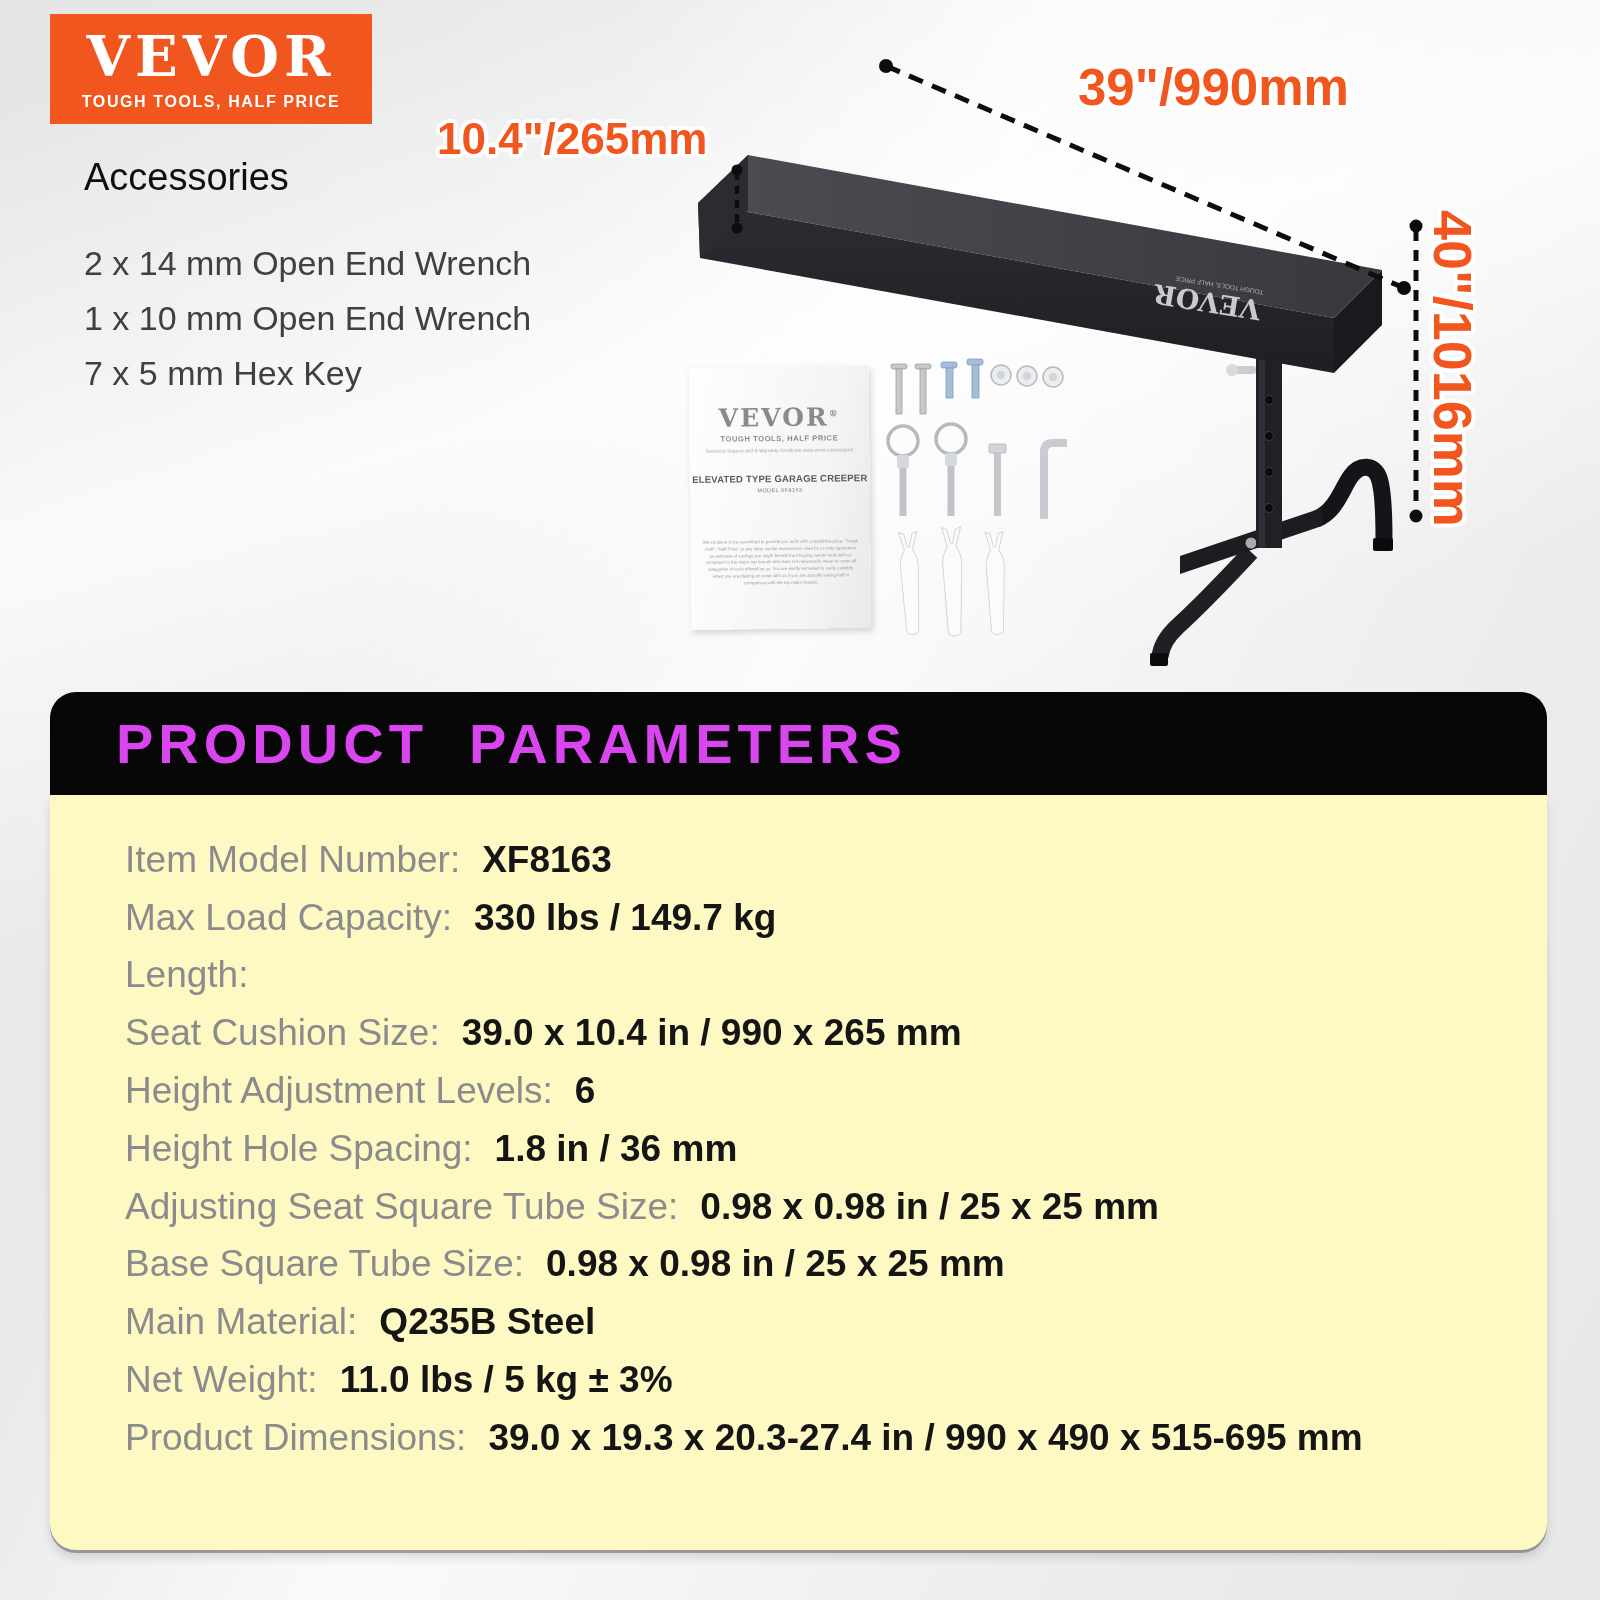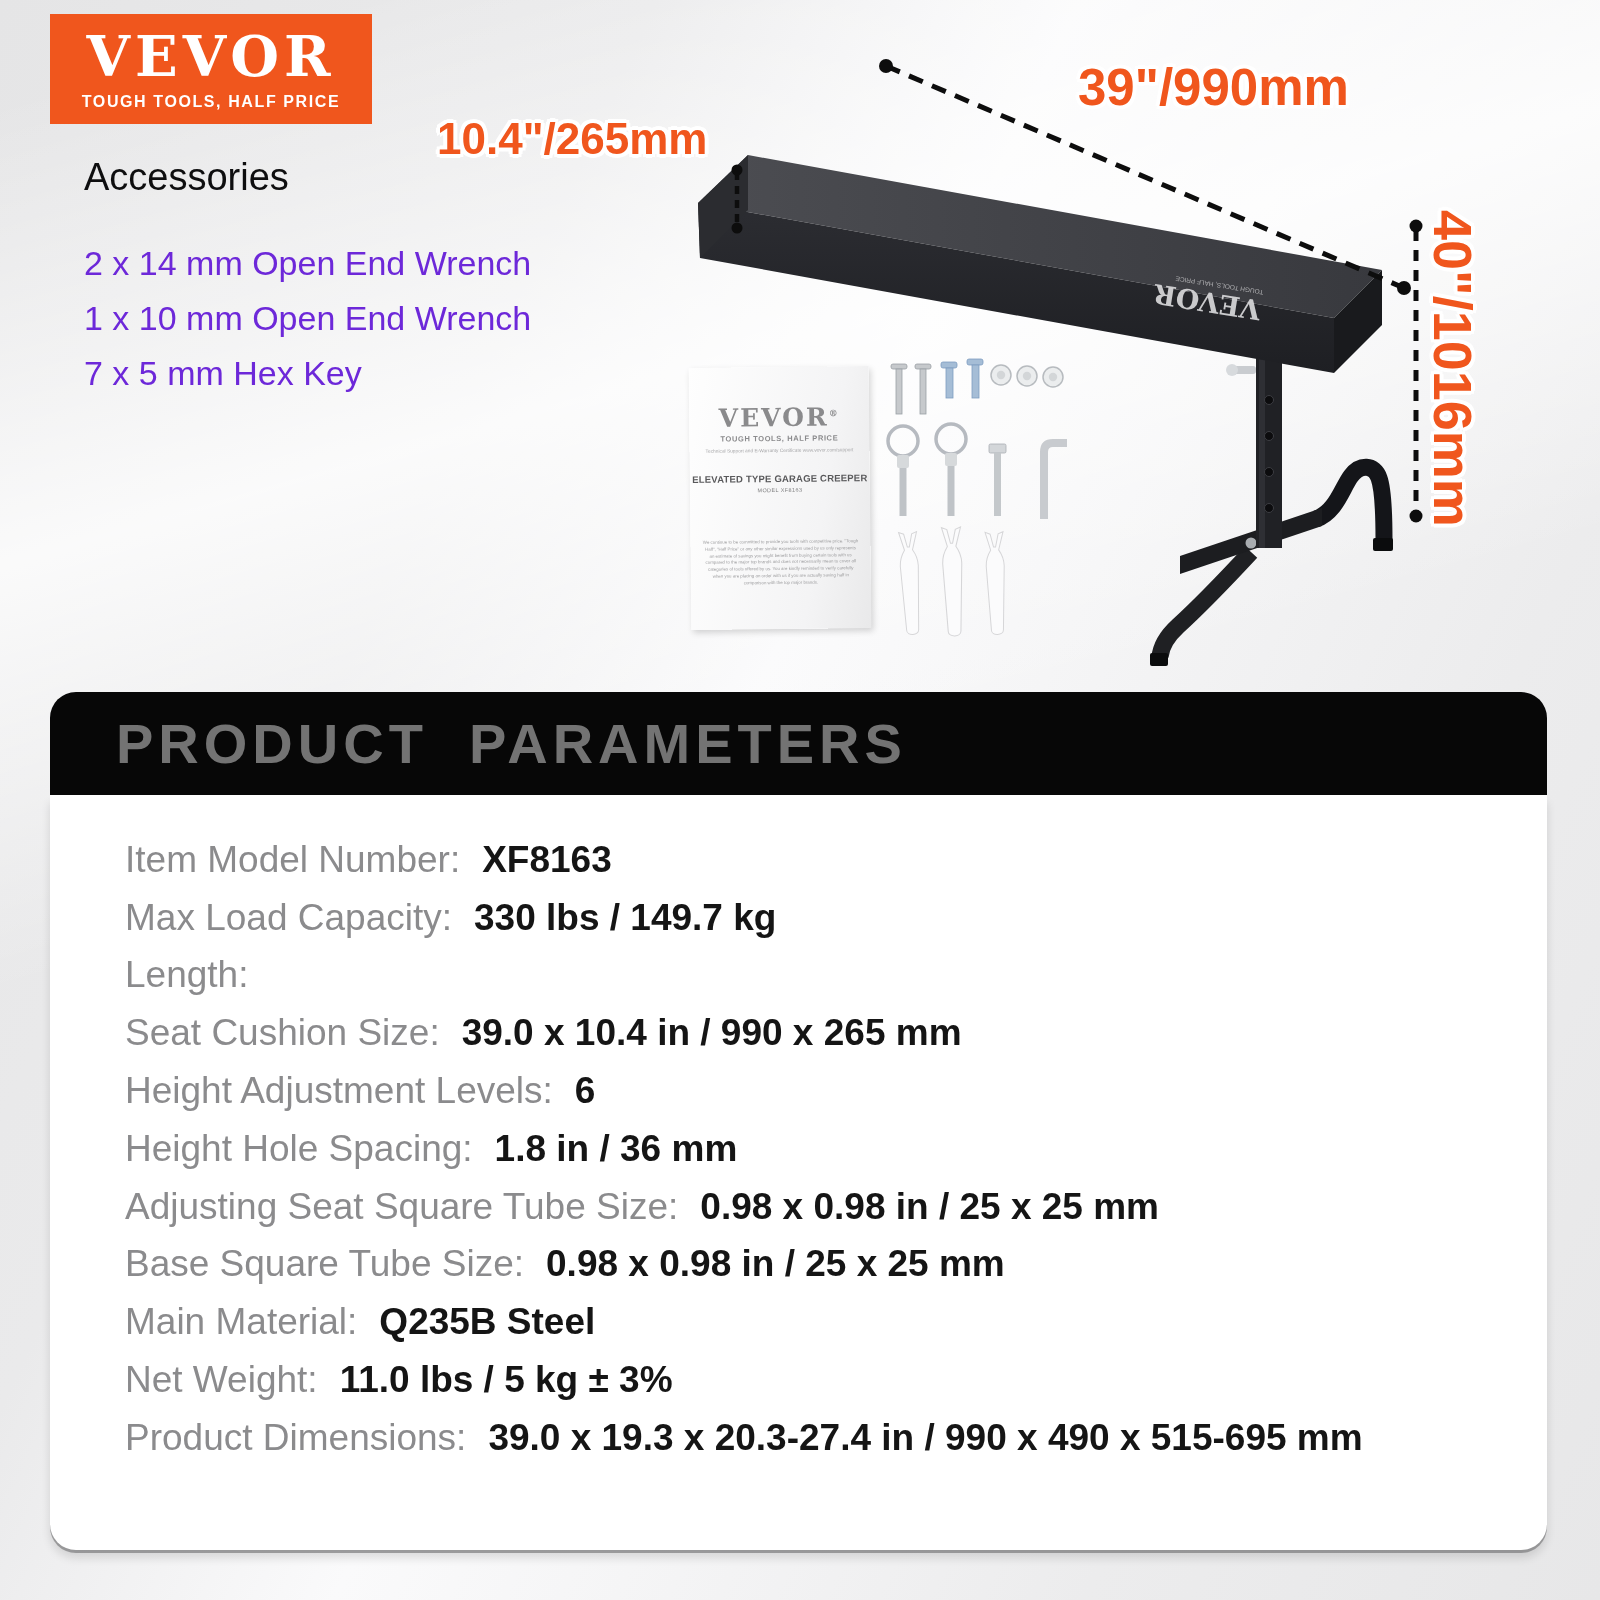--- a/index.html
+++ b/index.html
@@ -24,21 +24,21 @@
     background:#f0561d;color:#fff;text-align:center;z-index:3;
   }
   .logo-text{
     font-family:"DejaVu Serif", serif;font-weight:bold;font-size:56px;
     letter-spacing:5px;line-height:1;margin-top:14px;
   }
   .logo-tagline{font-size:16px;font-weight:bold;letter-spacing:1.6px;margin-top:9px;}
   
   .acc-title{position:absolute;left:84px;top:156px;font-size:38px;font-weight:500;color:#0e0e0f;z-index:3;}
   .acc-list{position:absolute;left:84px;top:236px;z-index:3;}
-  .acc-item{font-size:34px;color:#6d28d9;line-height:55px;white-space:pre;}
+  .acc-item{font-size:34px;color:#404040;line-height:55px;white-space:pre;}
   
   .dim{
     position:absolute;color:#f0561d;font-weight:bold;z-index:4;white-space:pre;
     text-shadow:-3px -3px 0 #fff,3px -3px 0 #fff,-3px 3px 0 #fff,3px 3px 0 #fff,0 -4px 0 #fff,0 4px 0 #fff,-4px 0 0 #fff,4px 0 0 #fff;
   }
   .dim-depth{left:437px;top:114px;font-size:44px;}
   .dim-width{left:1078px;top:58px;font-size:51px;}
   .dim-height{left:1422px;top:210px;font-size:54px;writing-mode:vertical-rl;}
   
   .stage{position:absolute;left:0;top:0;z-index:2;}
@@ -53,26 +53,26 @@
   .m-reg{font-size:9px;vertical-align:super;}
   .m-tag{font-size:7.5px;font-weight:bold;letter-spacing:.6px;margin-top:2px;color:#8a8a8c;}
   .m-support{font-size:4.8px;margin-top:5px;color:#a7a7a9;}
   .m-title{font-size:9.5px;font-weight:bold;color:#59595b;margin-top:20px;letter-spacing:.2px;}
   .m-model{font-size:5.5px;color:#808082;margin-top:3px;letter-spacing:.4px;}
   .m-fine{font-size:4.4px;line-height:1.55;color:#9d9d9f;margin:46px 12px 0;text-align:center;}
   
   .param-header{
     position:absolute;left:50px;top:692px;width:1497px;height:103px;box-sizing:border-box;
     background:#070707;border-radius:26px 26px 0 0;z-index:3;
-    color:#737373;font-size:56px;font-weight:bold;letter-spacing:5px;
+    color:#d946ef;font-size:56px;font-weight:bold;letter-spacing:5px;
     line-height:103px;padding-left:66px;white-space:pre;
   }
   .param-body{
     position:absolute;left:50px;top:795px;width:1497px;height:755px;box-sizing:border-box;
-    background:#ffffff;border-radius:0 0 26px 26px;z-index:3;
+    background:#fef9c3;border-radius:0 0 26px 26px;z-index:3;
     box-shadow:0 3px 0 rgba(110,110,112,.6),0 8px 10px rgba(0,0,0,.12);
     padding:36px 0 0 75px;
   }
   .param-row{height:57.8px;display:flex;align-items:center;font-size:37px;white-space:pre;}
   .p-label{color:#8b8b8d;}
   .p-value{color:#151515;font-weight:bold;margin-left:22px;}
 </style>
 </head>
 <body>
 

